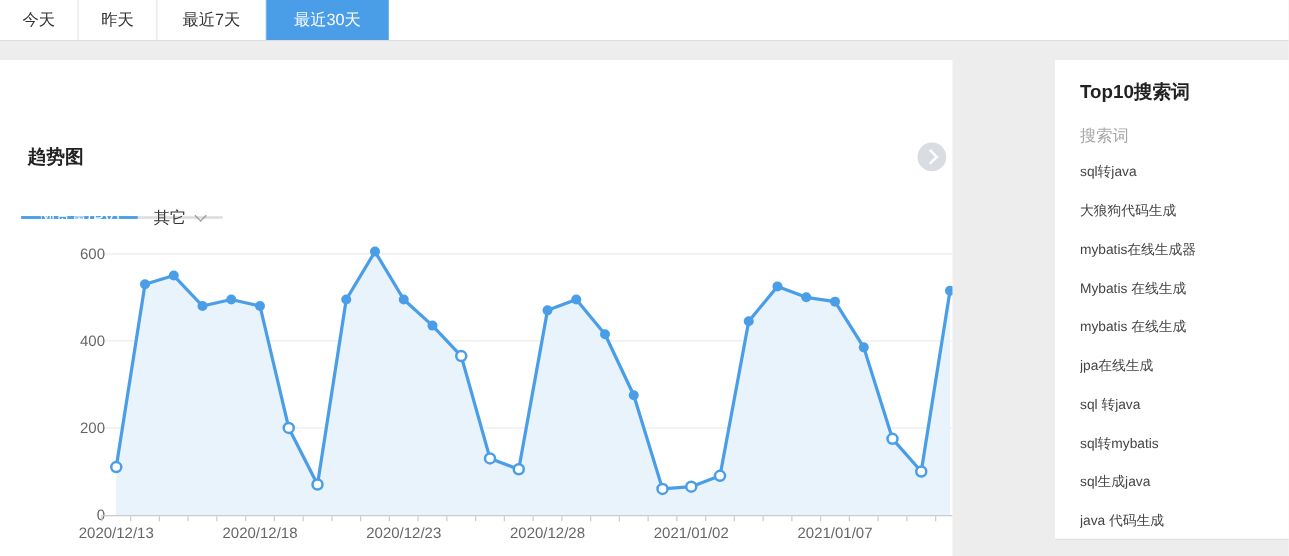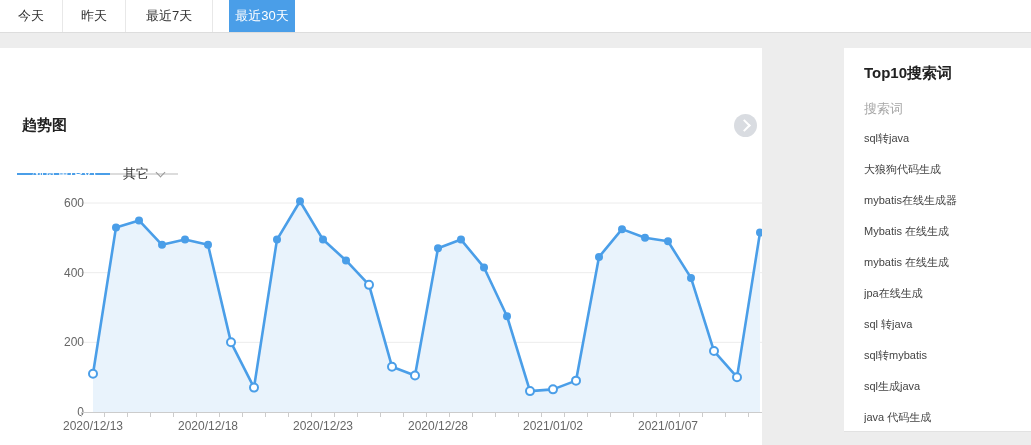--- a/index.html
+++ b/index.html
@@ -15,21 +15,21 @@
     background:#ffffff;border-bottom:1px solid #dddddd;
     display:flex;align-items:stretch;
   }
   .top-tab{
     display:flex;align-items:center;justify-content:center;
     padding:0 18px;font-size:13px;color:#333;cursor:pointer;
     border-right:1px solid #e8e8e8;white-space:nowrap;
   }
   .top-tab.w{padding:0 20px;}
   .top-tab.active{
-    background:#4A9EE8;color:#ffffff;border-right:none;padding:0 6px;margin-left:16px;
+    background:#4A9EE8;color:#ffffff;border-right:none;padding:0 22px;
   }
   
   .panel{
     position:absolute;left:0;top:48px;width:762px;height:397px;
     background:#ffffff;
   }
   .panel-title{
     position:absolute;left:22px;top:68px;
     font-size:15px;font-weight:bold;color:#222;text-align:right;
   }

